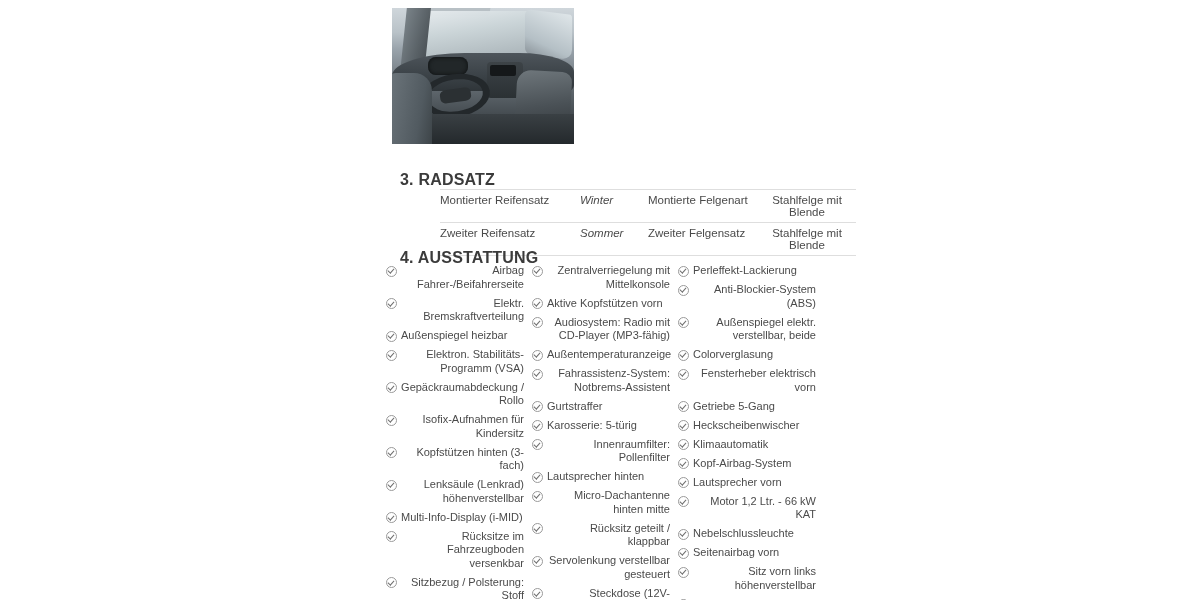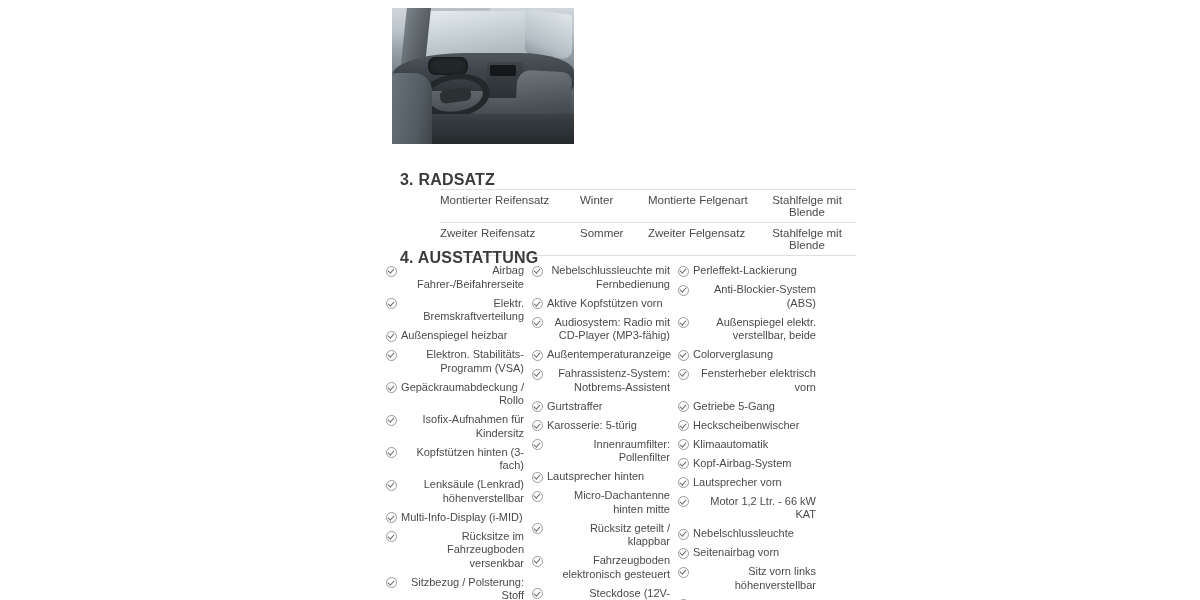--- a/index.html
+++ b/index.html
@@ -184,21 +184,21 @@
     margin-left: 48px;
   }
   table.specs td {
     padding: 4px 0 4px 0;
     border-bottom: 1px solid #dedede;
     vertical-align: top;
     color: #4a4a4a;
   }
   table.specs tr:first-child td { border-top: 1px solid #dedede; }
   td.lbl { width: 140px; }
-  td.val { width: 68px; text-align: left; }
+  td.val { width: 68px; text-align: left; font-style: italic; }
   td.lbl2 { width: 110px; }
   td.val2 { width: 98px; text-align: center; }
 
   .features {
     position: absolute;
     left: 386px;
     top: 264px;
     width: 430px;
     column-count: 3;
     column-gap: 8px;
@@ -320,21 +320,21 @@
       <div class="feature">
         <span class="check"></span>
         <span class="flabel">Rücksitze im Fahrzeugboden versenkbar</span>
       </div>
       <div class="feature">
         <span class="check"></span>
         <span class="flabel">Sitzbezug / Polsterung: Stoff</span>
       </div>
       <div class="feature">
         <span class="check"></span>
-        <span class="flabel">Nebelschlussleuchte mit Fernbedienung</span>
+        <span class="flabel">Zentralverriegelung mit Mittelkonsole</span>
       </div>
       <div class="feature">
         <span class="check"></span>
         <span class="flabel">Aktive Kopfstützen vorn</span>
       </div>
       <div class="feature">
         <span class="check"></span>
         <span class="flabel">Audiosystem: Radio mit CD-Player (MP3-fähig)</span>
       </div>
       <div class="feature">
@@ -364,21 +364,21 @@
       <div class="feature">
         <span class="check"></span>
         <span class="flabel">Micro-Dachantenne hinten mitte</span>
       </div>
       <div class="feature">
         <span class="check"></span>
         <span class="flabel">Rücksitz geteilt / klappbar</span>
       </div>
       <div class="feature">
         <span class="check"></span>
-        <span class="flabel">Fahrzeugboden elektronisch gesteuert</span>
+        <span class="flabel">Servolenkung verstellbar gesteuert</span>
       </div>
       <div class="feature">
         <span class="check"></span>
         <span class="flabel">Steckdose (12V-Anschluß) in Mittelkonsole</span>
       </div>
       <div class="feature">
         <span class="check"></span>
         <span class="flabel">Perleffekt-Lackierung</span>
       </div>
       <div class="feature">

